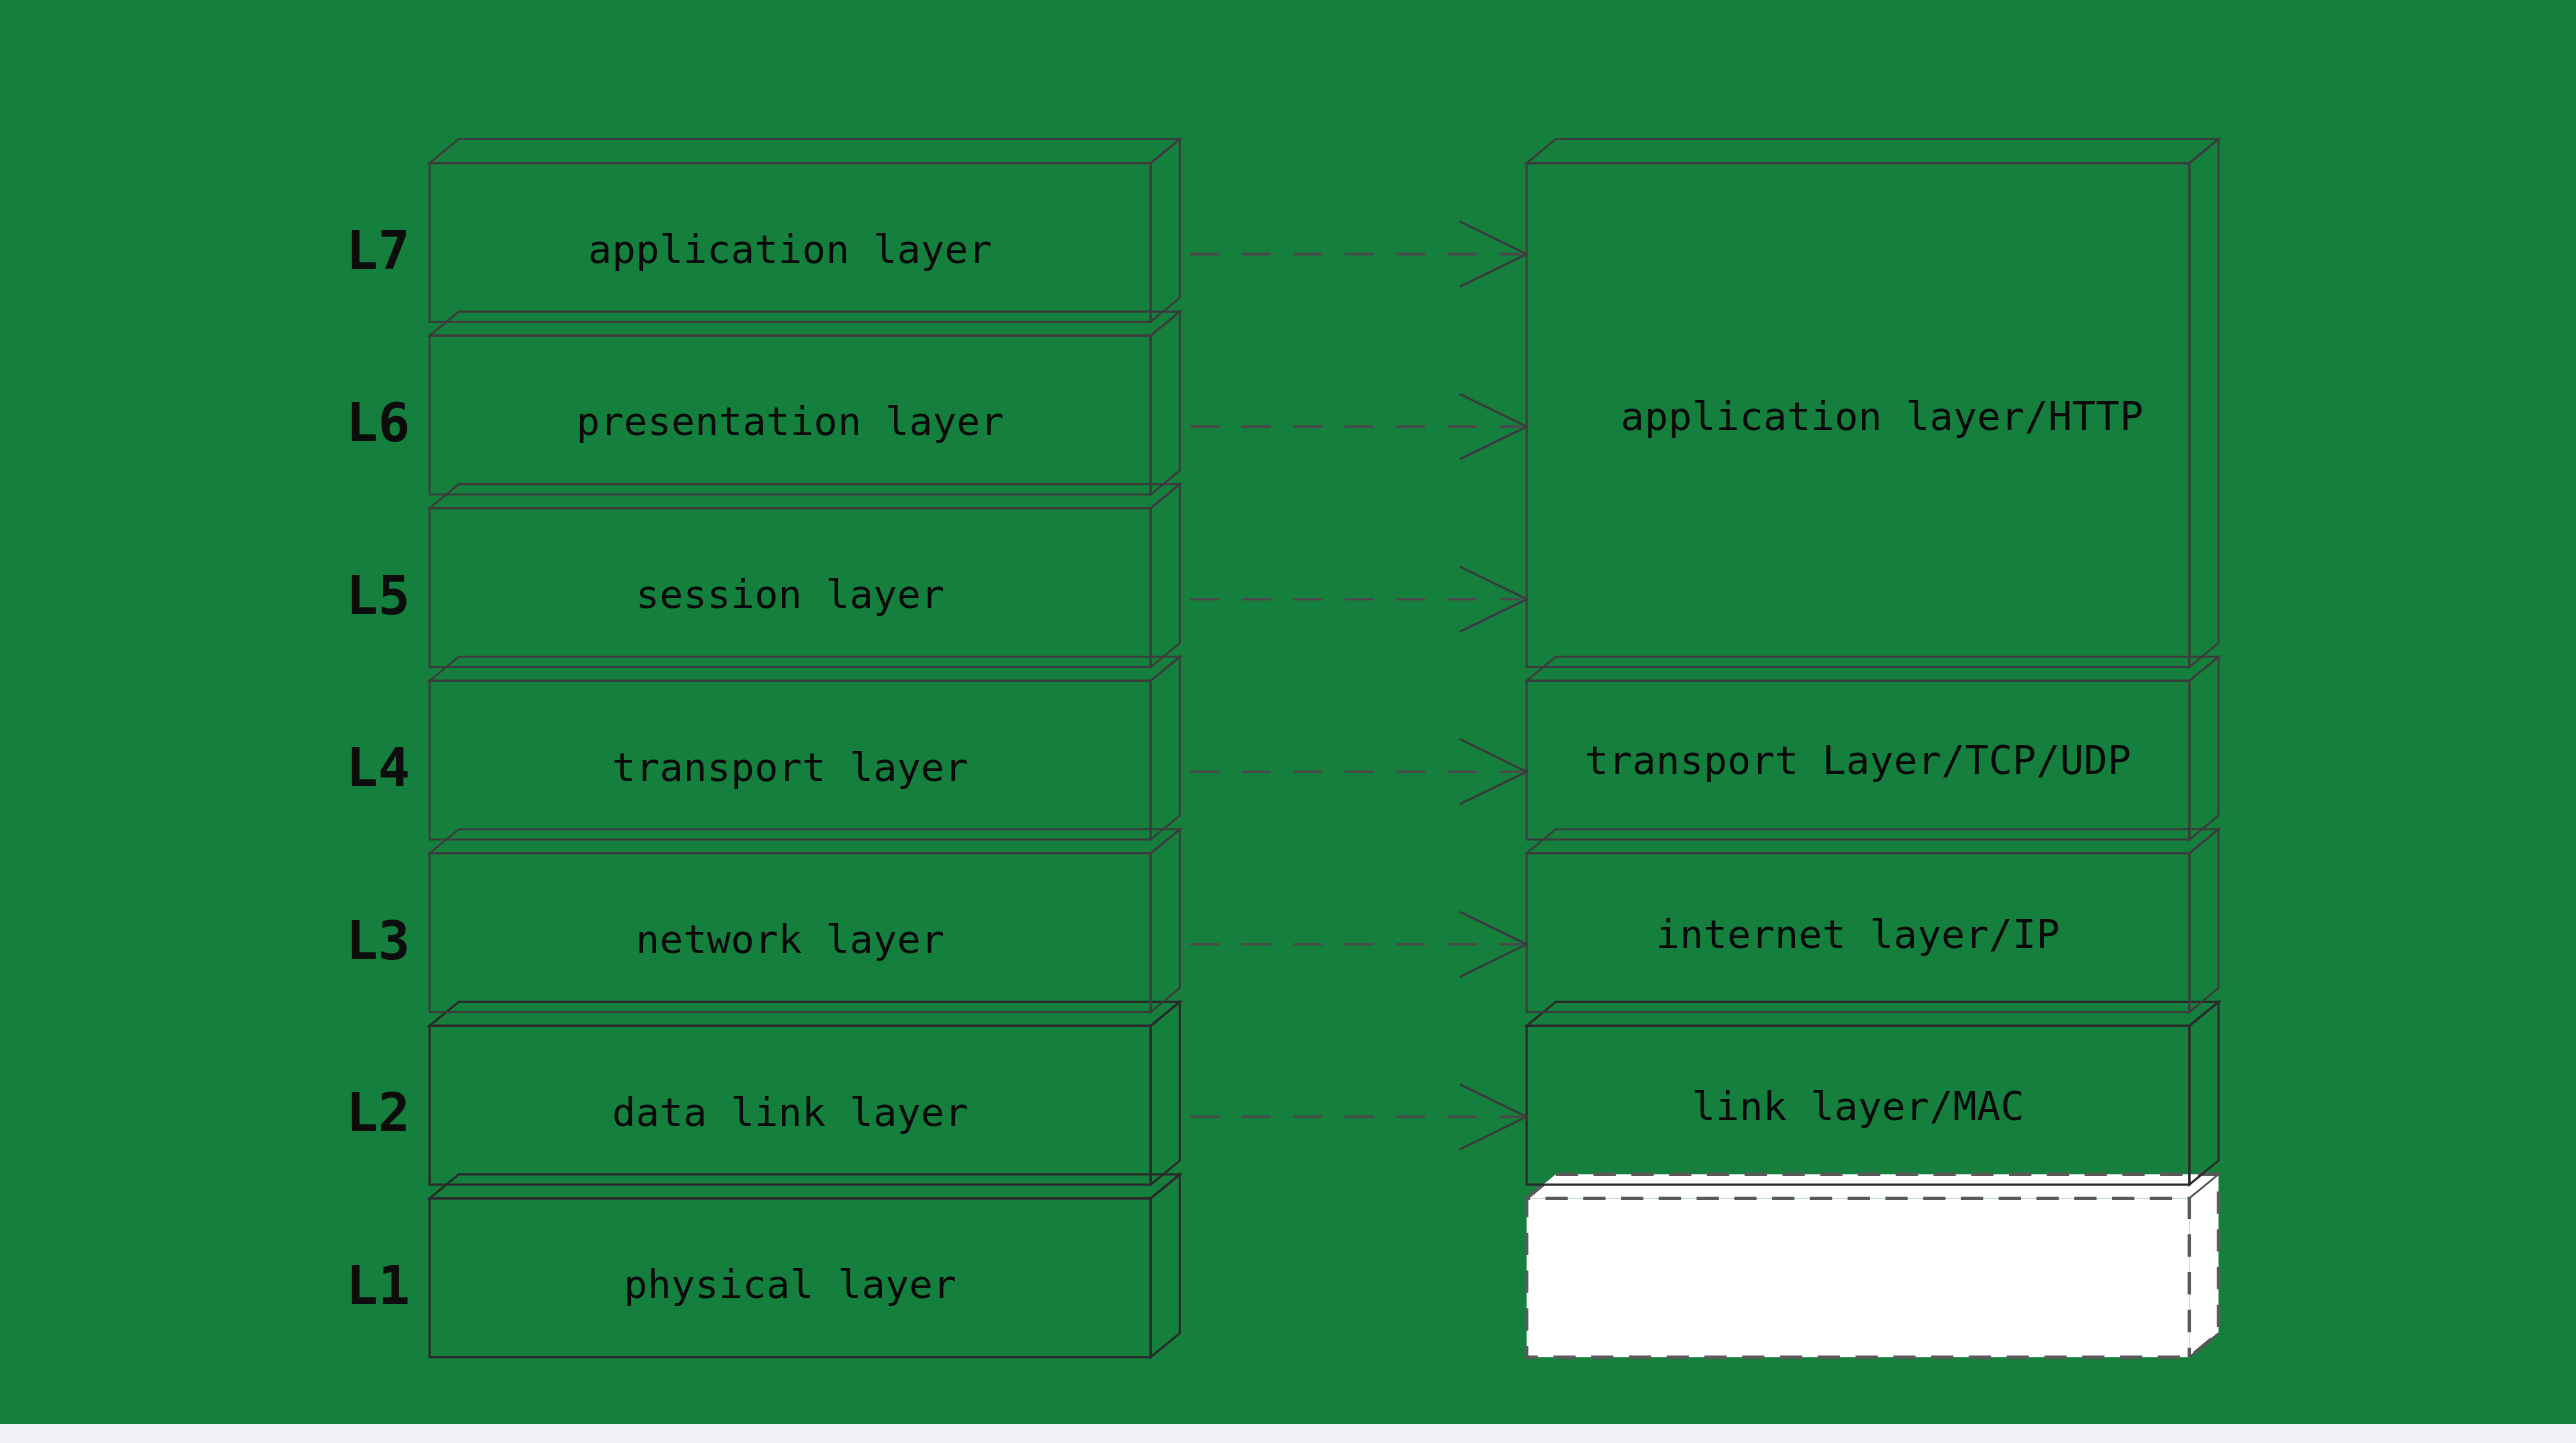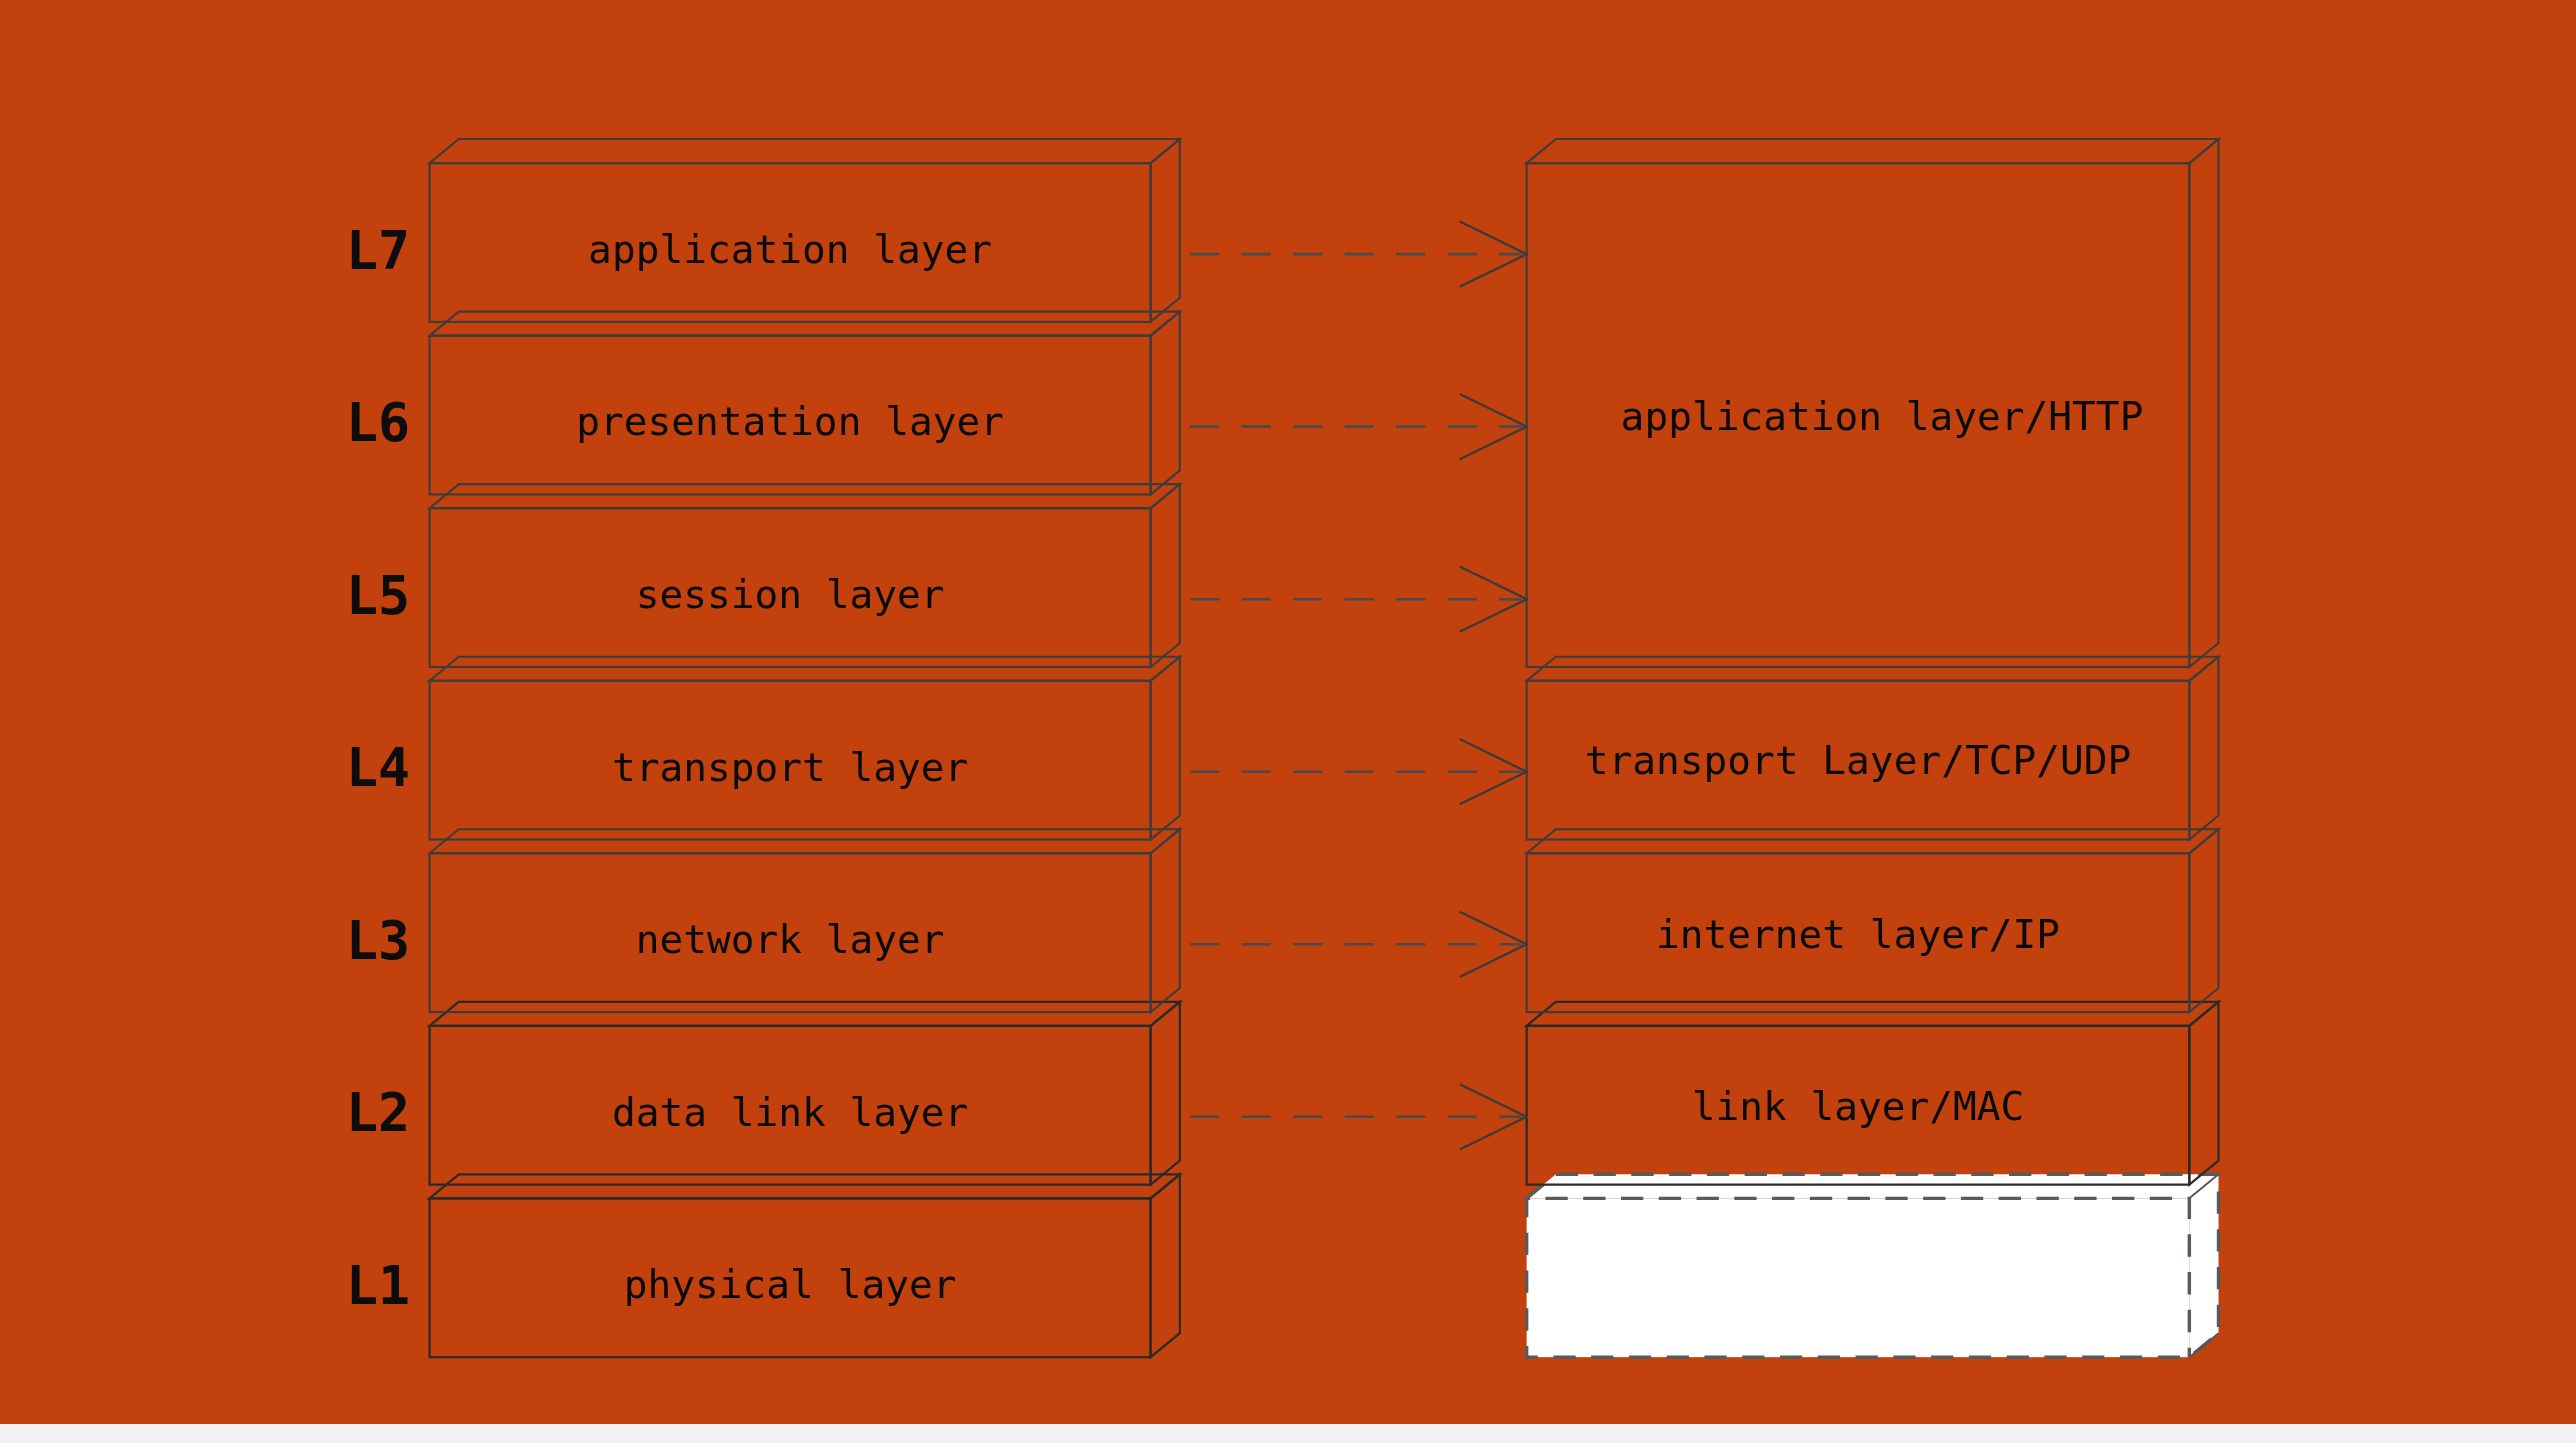--- a/index.html
+++ b/index.html
@@ -10,21 +10,21 @@
   body {
     width: 2576px;
     height: 1443px;
     overflow: hidden;
     font-family: "DejaVu Sans Mono", monospace;
   }
   #stage {
     position: relative;
     width: 2576px;
     height: 1424px;
-    background: #c2410c;
+    background: #15803d;
   }
   svg.diagram {
     position: absolute;
     left: 0;
     top: 0;
     width: 2576px;
     height: 1443px;
     display: block;
   }
   .box-label {

